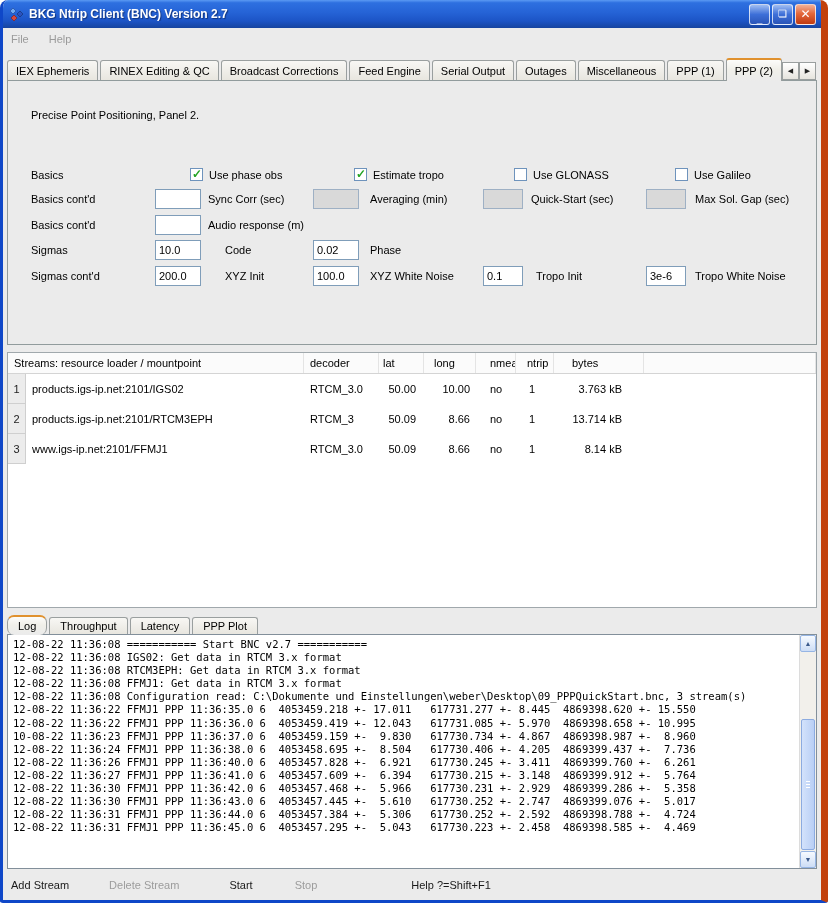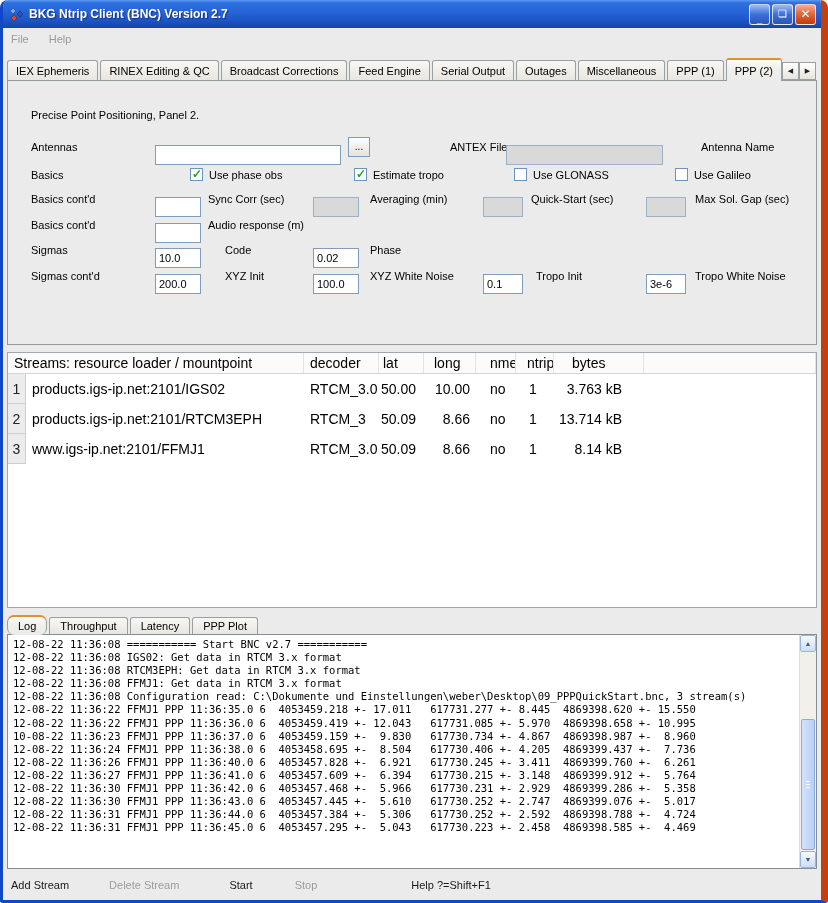--- a/index.html
+++ b/index.html
@@ -48,31 +48,31 @@
   }
   
   .panel {
     margin:0 4px; height:265px; border:1px solid #919b9c; background:#ebebeb; position:relative; z-index:1;
   }
   .desc { position:absolute; left:23px; top:28px; font-size:11px; }
   .form-row { position:absolute; left:0; right:0; height:20px; }
   .flabel { position:absolute; top:0; line-height:20px; font-size:11px; white-space:nowrap; color:#000; }
   .txt {
     position:absolute; top:0; height:20px; border:1px solid #7f9db9; background:#fff;
-    font:11px "Liberation Sans", sans-serif; padding:0 3px;margin-top:8px;
+    font:11px "Liberation Sans", sans-serif; padding:0 3px;
   }
   .txt.disabled { background:#d9d9d9; border-color:#9eb0c4; color:#444; }
   .browse-btn {
     position:absolute; top:0; width:22px; height:20px; border:1px solid #7f9db9;
     background:linear-gradient(180deg,#fdfdfd,#e4e2db); font-size:10px; line-height:8px; cursor:default;
   }
   .cb { position:absolute; top:3px; width:13px; height:13px; background:#fff; border:1px solid #6e93bc; }
   .cb.checked::after { content:"\2713"; color:#23a323; font-weight:bold; font-size:12px; position:absolute; left:1px; top:-2px; }
   
-  .streams { margin:7px 4px 0; height:256px; border:1px solid #a0a8ac; background:#fff; overflow:hidden; font-size:14px; }
+  .streams { margin:7px 4px 0; height:256px; border:1px solid #a0a8ac; background:#fff; overflow:hidden; font-size:11px; }
   .tbl-head {
     display:grid; grid-template-columns:18px 278px 75px 45px 52px 40px 38px 90px 1fr;
     height:21px; align-items:center; background:#fbfbfb; border-bottom:1px solid #d4d4d4;
   }
   .hcell { height:100%; display:flex; align-items:center; border-right:1px solid #e4e4e4; white-space:nowrap; overflow:hidden; }
   .hc-streams { grid-column:1/3; padding-left:6px; }
   .pl4{padding-left:4px}.pl6{padding-left:6px}.pl10{padding-left:10px}.pl11{padding-left:11px}
   .pl13{padding-left:13px}.pl14{padding-left:14px}.pl18{padding-left:18px}
   .tbl-row { display:grid; grid-template-columns:18px 278px 75px 45px 52px 40px 38px 90px 1fr; height:30px; }
   .num-cell {
@@ -158,28 +158,20 @@
     <span class="tab selected">PPP (2)</span>
     <span class="tab-scroll">
       <span class="arrow-btn">◀</span>
       <span class="arrow-btn">▶</span>
     </span>
   </div>
 
   <div class="panel">
     <div class="desc">Precise Point Positioning, Panel 2.</div>
 
-    <div class="form-row" style="top:56px">
-      <span class="flabel" style="left:23px">Antennas</span>
-      <input class="txt" style="left: 147px; width: 186px;" value="">
-      <button class="browse-btn" style="left:340px">...</button>
-      <span class="flabel" style="left:442px">ANTEX File</span>
-      <input class="txt disabled" style="left: 498px; width: 157px;" disabled="" value="">
-      <span class="flabel" style="left:693px">Antenna Name</span>
-    </div>
 
     <div class="form-row" style="top:84px">
       <span class="flabel" style="left:23px">Basics</span>
       <span class="cb checked" style="left:182px"></span>
       <span class="flabel" style="left:201px">Use phase obs</span>
       <span class="cb checked" style="left:346px"></span>
       <span class="flabel" style="left:365px">Estimate tropo</span>
       <span class="cb" style="left:506px"></span>
       <span class="flabel" style="left:525px">Use GLONASS</span>
       <span class="cb" style="left:667px"></span>

